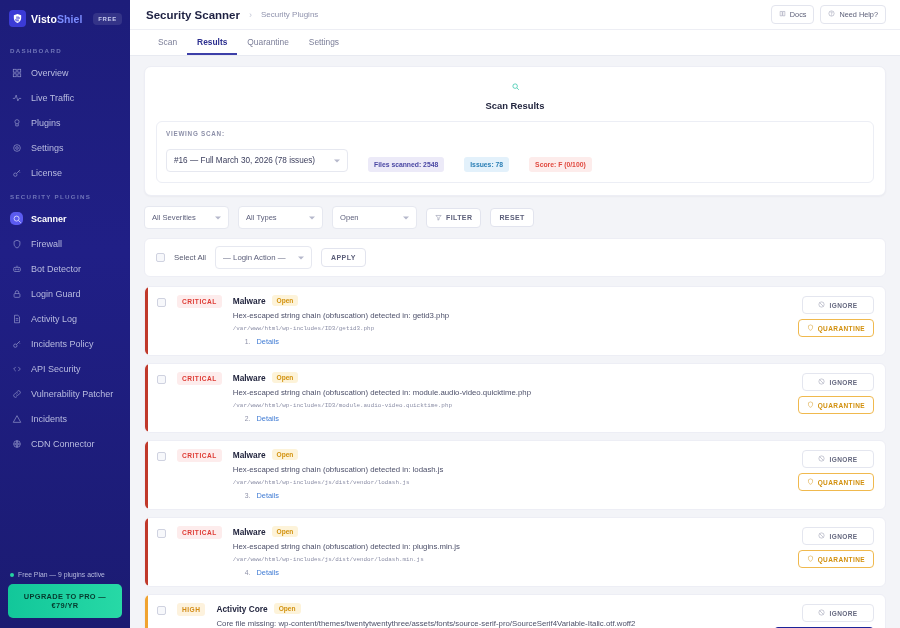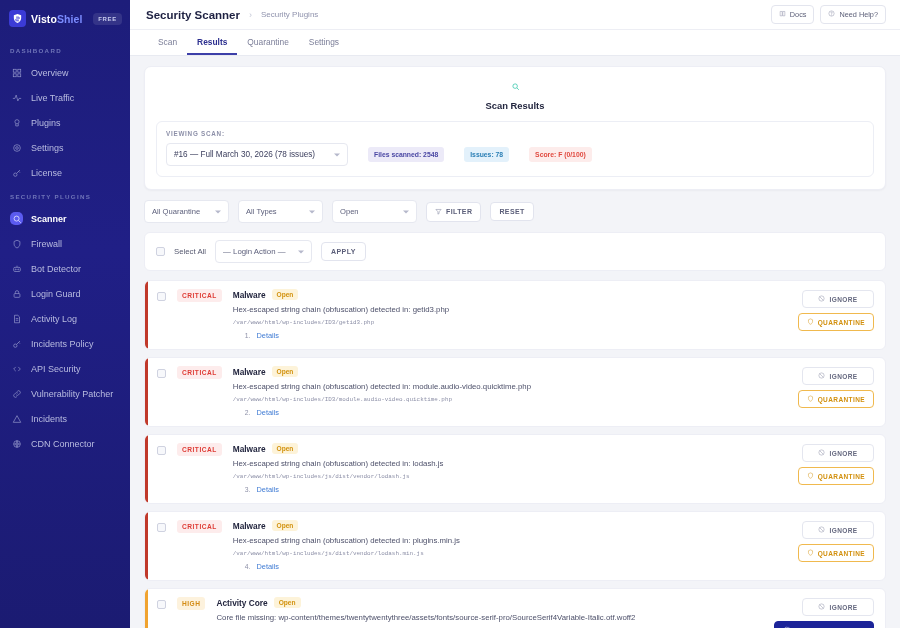--- a/index.html
+++ b/index.html
@@ -91,21 +91,21 @@
   .card {
     background: #fff; border-radius: 7px; border: 1px solid #edeef5;
     box-shadow: 0 1px 2px rgba(24,26,60,.04);
   }
   .card-head { display: flex; align-items: center; gap: 5px; padding: 10px 12px 4px; flex-direction: column; }
   .card-head svg { width: 9px; height: 9px; stroke: #18bfa0; fill: none; stroke-width: 1.8; }
   .card-title { font-size: 9.4px; font-weight: 700; color: #23263f; }
 
   .scan-box { margin: 6px 11px 12px; border: 1px solid #eceef5; border-radius: 6px; padding: 8px 9px 10px; }
   .viewing-label { font-size: 6.3px; letter-spacing: .75px; color: #8c8fa8; font-weight: 700; text-transform: uppercase; }
-  .scan-row { display: flex; align-items: center; gap: 20px; margin-top: 6px; }
+  .scan-row { display: flex; align-items: flex-end; gap: 20px; margin-top: 12px; }
   .scan-select {
     width: 182px; border: 1px solid #e6e8f0; border-radius: 4px;
     background: #fff; font-size: 8.2px; color: #3a3d5c; padding: 6px 7px;
     position: relative; cursor: pointer; white-space: nowrap; overflow: hidden;
   }
   .chev {
     position: absolute; right: 7px; top: 50%; transform: translateY(-50%);
     width: 0; height: 0; border-left: 3px solid transparent;
     border-right: 3px solid transparent; border-top: 3.5px solid #b5b8cb;
   }
@@ -331,20 +331,27 @@
     <div class="nav-item">
       <span class="nico">
           <svg viewBox="0 0 24 24">
             <circle cx="12" cy="12" r="8"></circle>
             <path d="M4 12h16M12 4a14 14 0 000 16M12 4a14 14 0 010 16"></path>
           </svg>
         </span>
       <span class="nav-label">CDN Connector</span>
     </div>
 
+    <div class="side-footer">
+      <div class="plan-line">
+        <span class="plan-dot"></span>
+        <span>Free Plan — 9 plugins active</span>
+      </div>
+      <button class="upgrade-btn">UPGRADE TO PRO — €79/YR</button>
+    </div>
   </aside>
 
   <main class="main">
 
     <div class="topbar">
       <span class="page-title">Security Scanner</span>
       <span class="crumb-sep">›</span>
       <span class="crumb">Security Plugins</span>
       <div class="top-actions">
         <button class="top-btn">
@@ -390,21 +397,21 @@
             </div>
             <span class="stat files">Files scanned: 2548</span>
             <span class="stat issues">Issues: 78</span>
             <span class="stat score">Score: F (0/100)</span>
           </div>
         </div>
       </section>
 
       <div class="filters">
         <div class="fsel">
-          <span>All Quarantine</span>
+          <span>All Severities</span>
           <span class="chev"></span>
         </div>
         <div class="fsel">
           <span>All Types</span>
           <span class="chev"></span>
         </div>
         <div class="fsel">
           <span>Open</span>
           <span class="chev"></span>
         </div>

